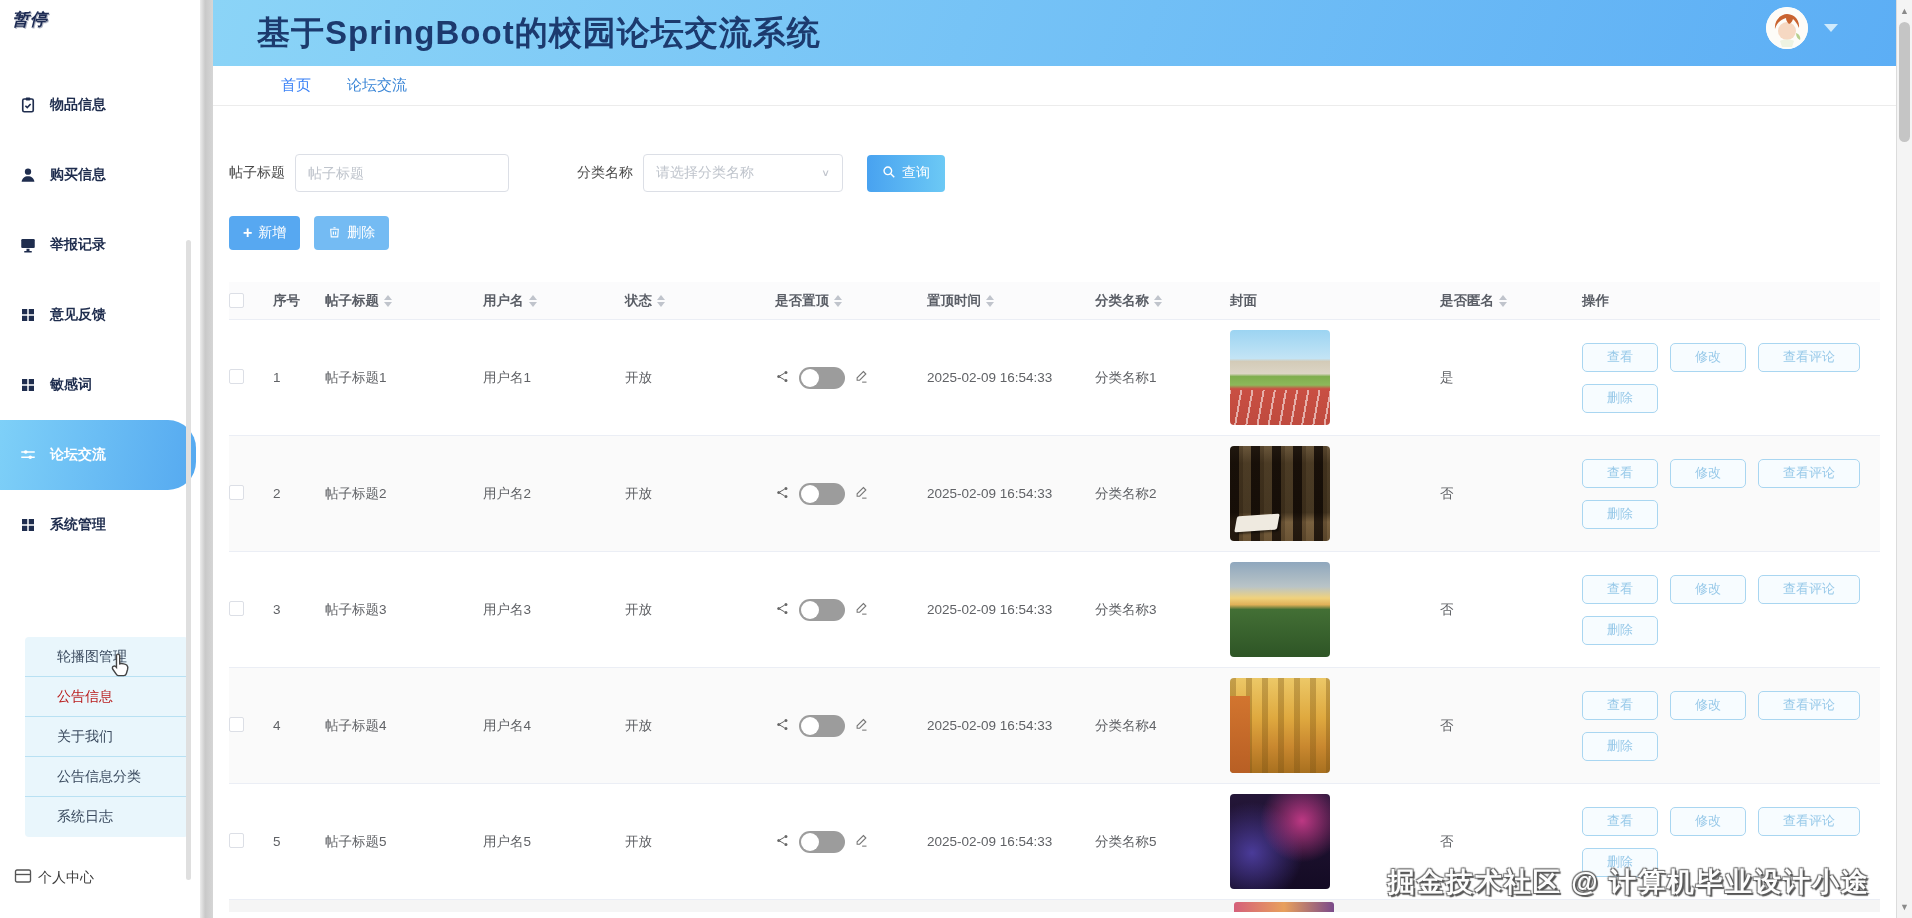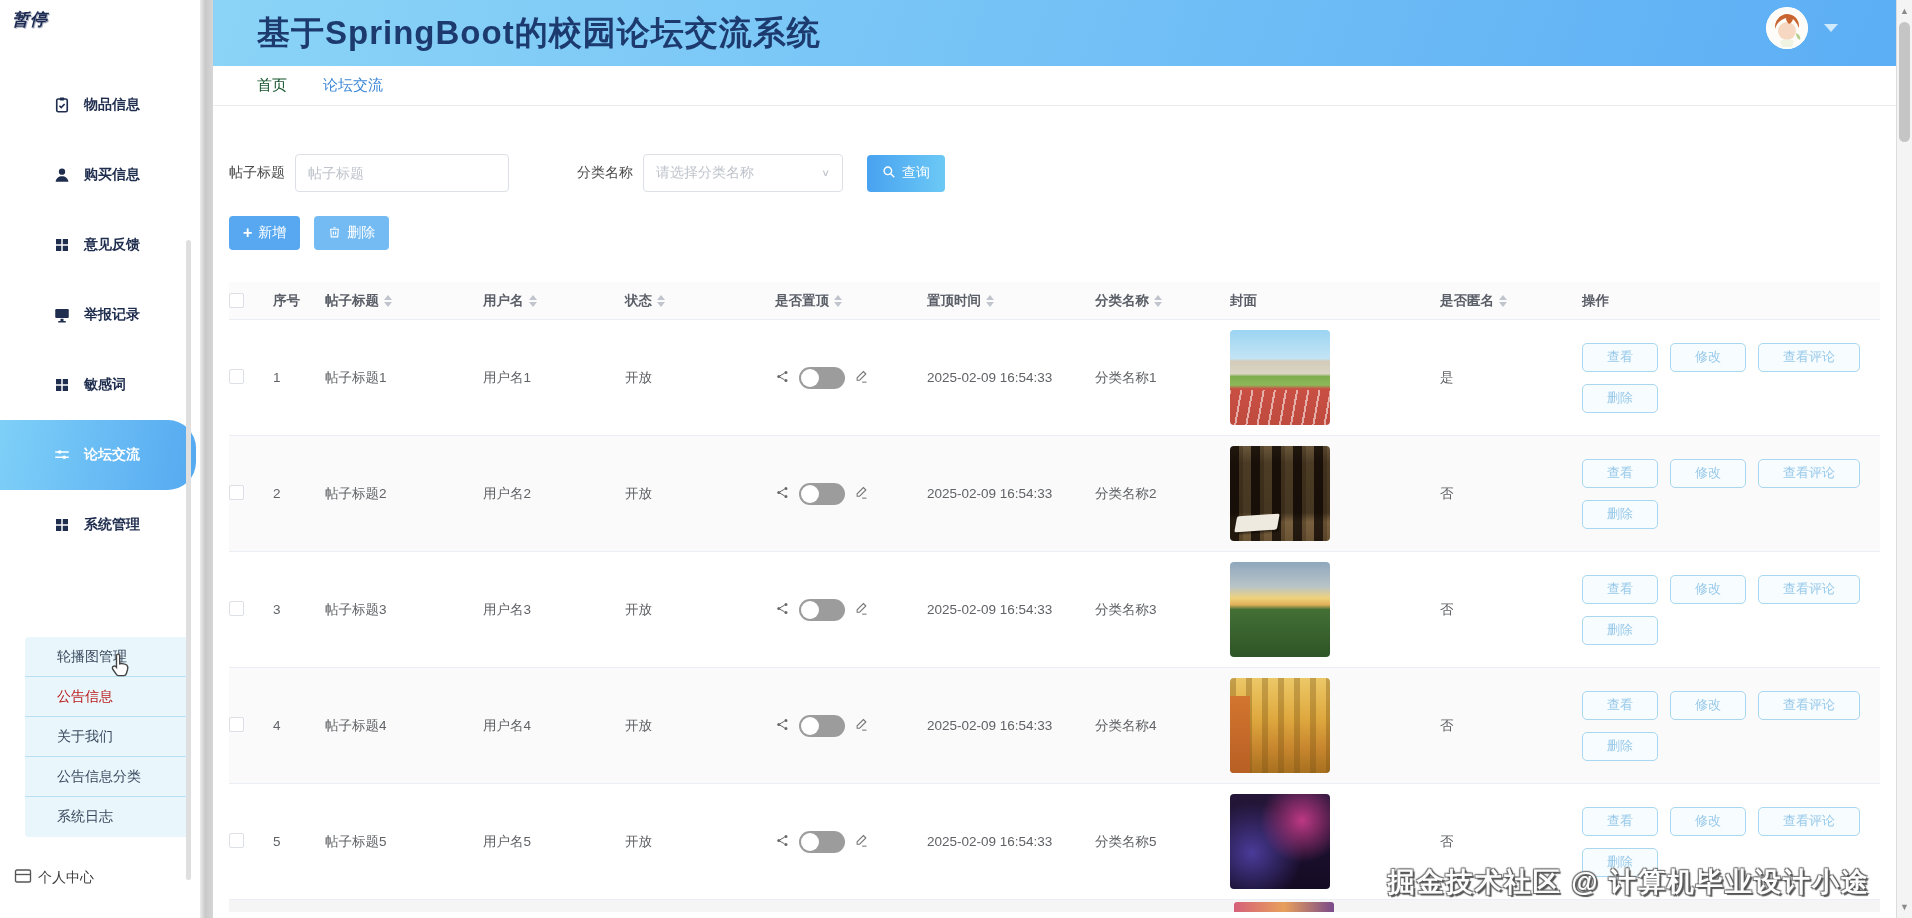--- a/index.html
+++ b/index.html
@@ -5,21 +5,21 @@
   * { margin:0; padding:0; box-sizing:border-box; }
   html,body { width:1912px; height:918px; overflow:hidden; background:#fff;
     font-family:"Liberation Sans","DejaVu Sans",sans-serif; }
   .app { position:relative; width:1912px; height:918px; display:flex;border-radius:10px; }
 
   
   .sidebar { position:relative; width:200px; height:918px; background:#fff; flex:0 0 200px; }
   .logo { position:absolute; left:12px; top:8px; font-size:17px; font-weight:bold; font-style:italic;
     color:#1e2c54; letter-spacing:1px; text-shadow:1px 1px 0 rgba(30,44,84,.35); }
   .menu { position:absolute; top:70px; left:0; width:100%; }
-  .side-item { height:70px; display:flex; align-items:center; padding-left:52px; cursor:pointer; }
+  .side-item { height:70px; display:flex; align-items:center; padding-left:18px; cursor:pointer; }
   .side-item .s-icon { width:20px; height:20px; margin-right:12px; display:flex; align-items:center; justify-content:center; }
   .side-item .s-label { font-size:14px; color:#1f2d4e; font-weight:bold; }
   .side-item.active { background:linear-gradient(100deg,#7ed0f8,#55a9f0); border-radius:0 28px 28px 0; width:196px; }
   .side-item.active .s-label { color:#fff; }
   .submenu { position:absolute; top:637px; left:25px; width:163px; background:#e9f6fc; border-radius:4px; }
   .sub-item { height:40px; display:flex; align-items:center; justify-content:flex-start; padding-left:32px;
     font-size:14px; color:#3a4a5e; border-bottom:1px solid #b9e1f3; cursor:pointer; }
   .sub-item:last-child { border-bottom:none; }
   .sub-item.sel { color:#b91c1c; }
   .personal { position:absolute; left:14px; top:868px; display:flex; align-items:center; gap:6px;
@@ -32,21 +32,21 @@
   
   .main { position:relative; width:1683px; height:918px; flex:1 1 auto; background:#fff; overflow:hidden; }
   .topbar { height:66px; background:linear-gradient(110deg,#8bd4f7,#5caef5); display:flex; align-items:center; position:relative; }
   .topbar .title { margin-left:44px; font-size:33px; font-weight:bold; color:#1c3a6e; letter-spacing:1px; }
   .avatar-zone { position:absolute; right:58px; top:7px; display:flex; align-items:center; gap:16px; }
   .avatar { width:42px; height:42px; border-radius:50%; overflow:hidden; background:#fff; cursor:pointer; }
   .avatar-caret { width:0; height:0; border-left:7px solid transparent; border-right:7px solid transparent;
     border-top:8px solid #cfeafc; cursor:pointer; }
   .tabbar { height:40px; background:#fff; border-bottom:1px solid #ececec; display:flex; align-items:center; gap:36px; padding-left:44px; }
   .tab { font-size:15px; cursor:pointer; }
-  .tab.inactive { color:#14532d; }
+  .tab.inactive { color:#3b82f6;margin-left:24px; }
   .tab.active { color:#3b86d6; }
 
   .content { padding:48px 16px 0 16px; }
   .search-row { display:flex; align-items:center; }
   .form-label { font-size:14px; color:#4a4a4a; margin-right:10px; }
   .text-input { width:214px; height:38px; border:1px solid #dcdfe6; border-radius:4px; padding:0 12px;
     font-size:14px; color:#333; background:#fff; outline:none; }
   .text-input::placeholder { color:#bfc4cc; }
   .sel-wrap { margin-left:68px; display:flex; align-items:center; }
   .select-box { width:200px; height:38px; border:1px solid #dcdfe6; border-radius:4px; background:#fff;
@@ -140,37 +140,37 @@
           <svg width="18" height="18" viewBox="0 0 24 24">
               <circle cx="12" cy="7.5" r="4.2" fill="#1f2d4e"></circle>
               <path d="M3.5 21c.5-5 4-7.5 8.5-7.5s8 2.5 8.5 7.5z" fill="#1f2d4e"></path>
             </svg>
         </span>
         <span class="s-label">购买信息</span>
       </div>
       <div class="side-item">
         <span class="s-icon">
           <svg width="18" height="18" viewBox="0 0 24 24">
+              <rect x="3" y="4" width="18" height="12" rx="1.5" fill="#1f2d4e"></rect>
+              <rect x="10" y="17" width="4" height="3" fill="#1f2d4e"></rect>
+              <rect x="7" y="20" width="10" height="2" fill="#1f2d4e"></rect>
+            </svg>
+        </span>
+        <span class="s-label">举报记录</span>
+      </div>
+      <div class="side-item">
+        <span class="s-icon">
+          <svg width="18" height="18" viewBox="0 0 24 24">
               <rect x="4" y="4" width="7" height="7" fill="#1f2d4e"></rect>
               <rect x="13" y="4" width="7" height="7" fill="#1f2d4e"></rect>
               <rect x="4" y="13" width="7" height="7" fill="#1f2d4e"></rect>
               <rect x="13" y="13" width="7" height="7" fill="#1f2d4e"></rect>
             </svg>
         </span>
         <span class="s-label">意见反馈</span>
-      </div>
-      <div class="side-item">
-        <span class="s-icon">
-          <svg width="18" height="18" viewBox="0 0 24 24">
-              <rect x="3" y="4" width="18" height="12" rx="1.5" fill="#1f2d4e"></rect>
-              <rect x="10" y="17" width="4" height="3" fill="#1f2d4e"></rect>
-              <rect x="7" y="20" width="10" height="2" fill="#1f2d4e"></rect>
-            </svg>
-        </span>
-        <span class="s-label">举报记录</span>
       </div>
       <div class="side-item">
         <span class="s-icon">
           <svg width="18" height="18" viewBox="0 0 24 24">
               <rect x="4" y="4" width="7" height="7" fill="#1f2d4e"></rect>
               <rect x="13" y="4" width="7" height="7" fill="#1f2d4e"></rect>
               <rect x="4" y="13" width="7" height="7" fill="#1f2d4e"></rect>
               <rect x="13" y="13" width="7" height="7" fill="#1f2d4e"></rect>
             </svg>
         </span>

